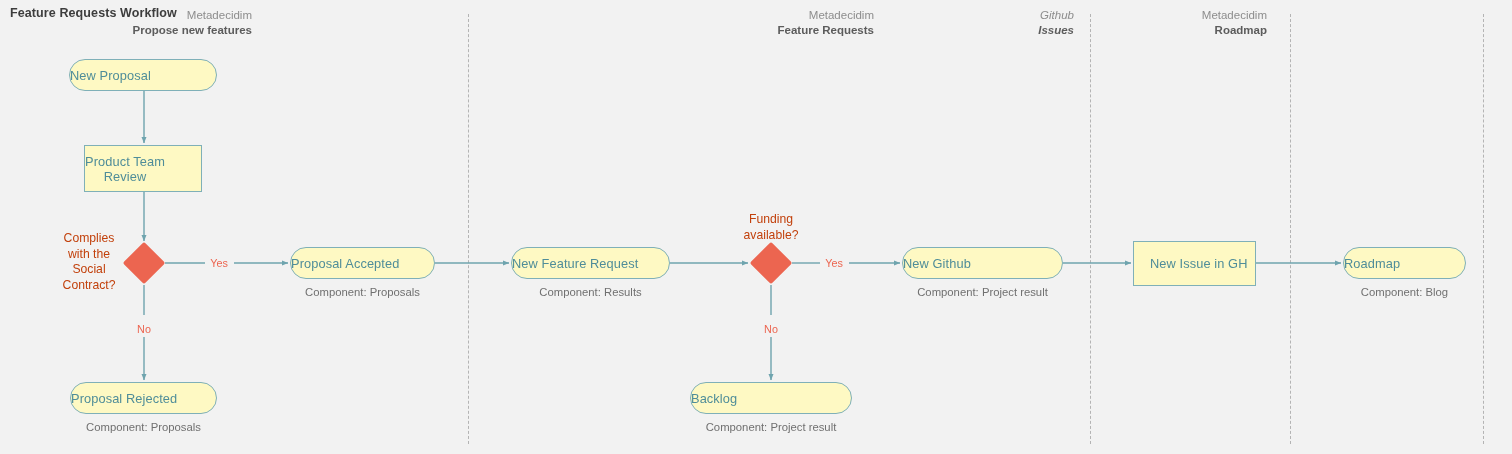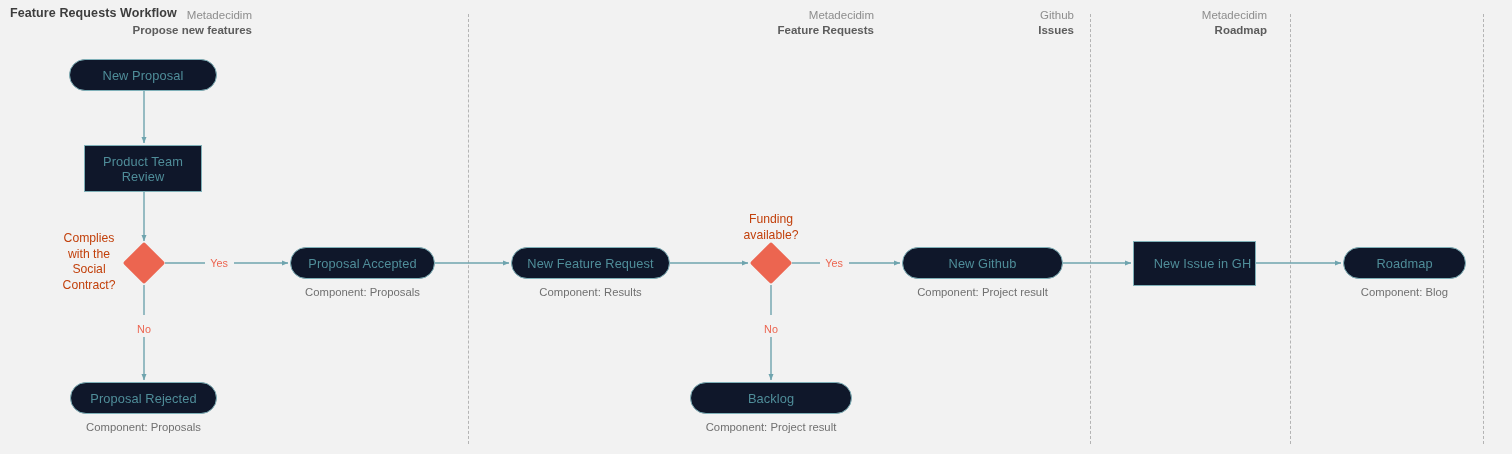--- a/index.html
+++ b/index.html
@@ -60,26 +60,26 @@
     display: block;
     font-size: 11.5px;
     color: #5c5c5c;
     font-weight: bold;
   }
 
   
   .node {
     position: absolute;
     box-sizing: border-box;
-    background: #0f172a;
+    background: #fef9c3;
     border: 1.4px solid #7fb0b8;
     color: #4f8d99;
     display: flex;
     align-items: center;
-    justify-content: center;
+    justify-content: flex-start;
     text-align: center;
     font-size: 12.8px;
     line-height: 15px;
     letter-spacing: 0.1px;
   }
   .node.pill { border-radius: 999px; }
   .node.rect { border-radius: 0; }
 
   
   .diamond {
@@ -139,21 +139,21 @@
 
   <div id="lane-labels">
       <div class="lane-label" style="right: 1054px;">
         <span class="l1">Metadecidim</span>
         <span class="l2">Propose new features</span>
       </div>
       <div class="lane-label" style="right: 432px;">
         <span class="l1">Metadecidim</span>
         <span class="l2">Feature Requests</span>
       </div>
-      <div class="lane-label" style="right: 232px;">
+      <div class="lane-label" style="right: 232px; font-style: italic;">
         <span class="l1">Github</span>
         <span class="l2">Issues</span>
       </div>
       <div class="lane-label" style="right: 39px;">
         <span class="l1">Metadecidim</span>
         <span class="l2">Roadmap</span>
       </div>
     </div>
 
   <svg id="wires" width="1512" height="454">

